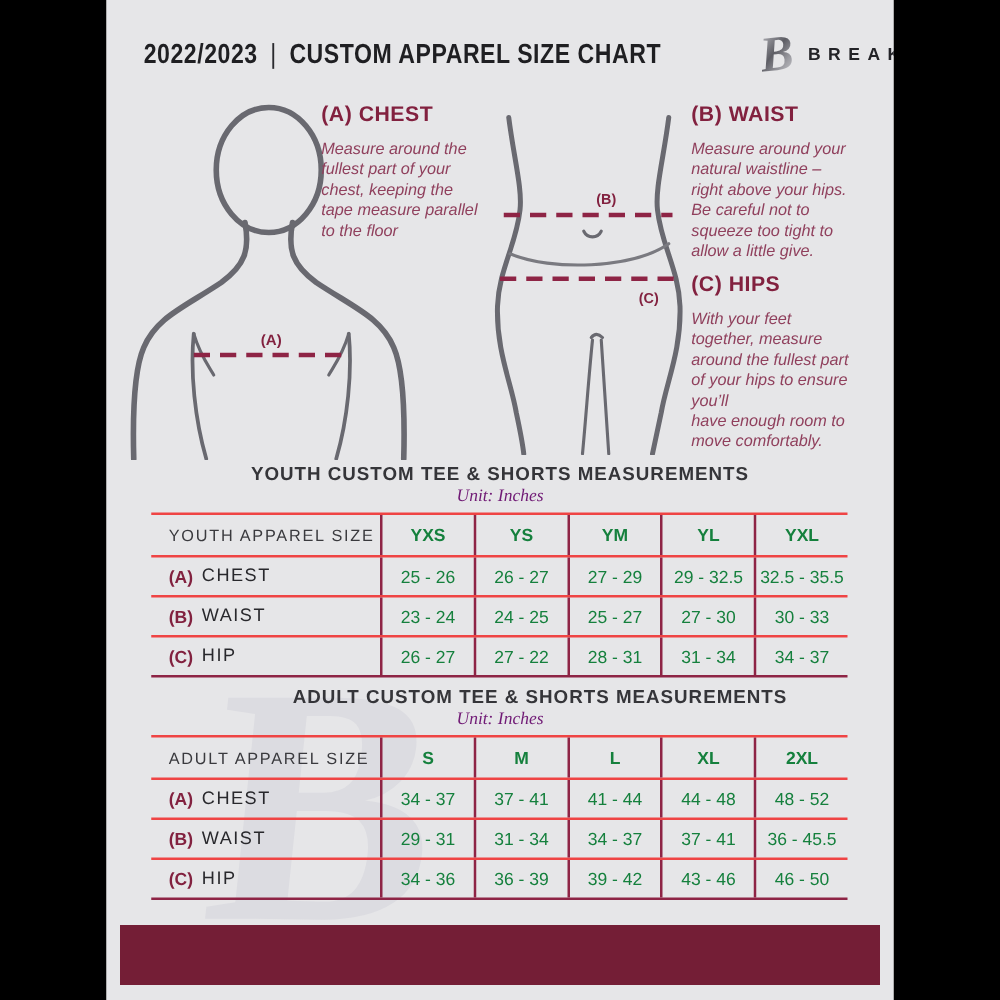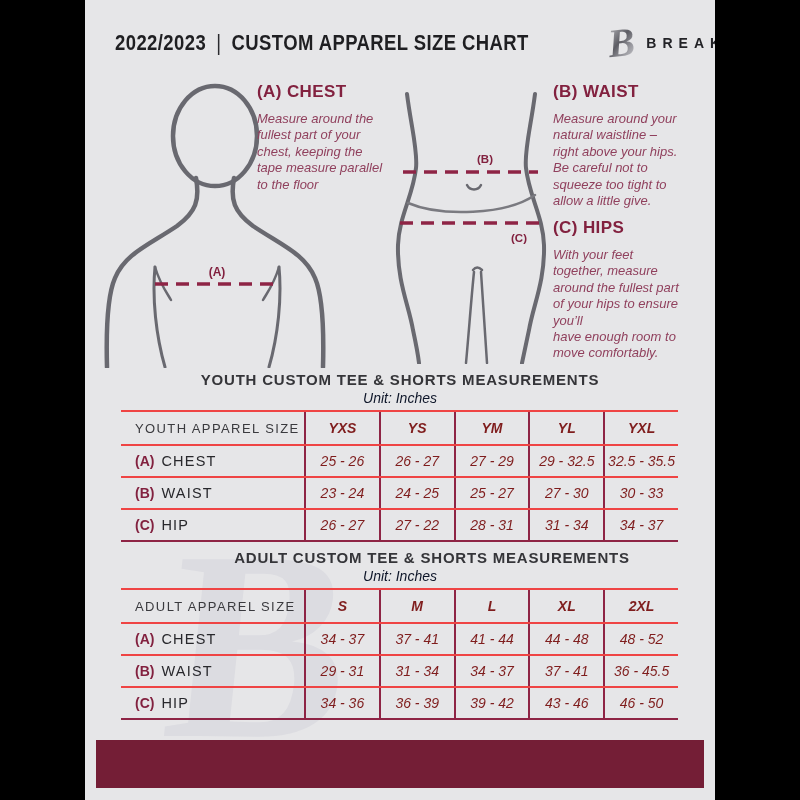--- a/index.html
+++ b/index.html
@@ -28,32 +28,32 @@
   
   .fig{position:absolute;z-index:1;}
   .guide-block{position:absolute;z-index:2;}
   .guide-h{font-weight:700;font-size:17px;letter-spacing:.4px;color:#82213f;}
   .guide-p{margin-top:9px;font-style:italic;font-size:13px;line-height:1.26;
     color:#90405d;white-space:pre-line;}
   
   .tbl-title{position:absolute;left:0;width:630px;text-align:center;z-index:2;
     font-weight:700;font-size:15px;letter-spacing:.8px;color:#353539;}
   .tbl-unit{position:absolute;left:0;width:630px;text-align:center;z-index:2;
-    font-style:italic;font-size:14px;color:#0f172a;}
+    font-style:italic;font-size:14px;color:#701a75;font-family:Liberation Serif, serif;}
   
   .size-table{position:absolute;left:36px;width:557px;z-index:2;
     border-bottom:2px solid #8e2445;}
   .t-row{display:flex;border-top:2px solid #ef4444;height:30px;}
   .t-row.t-head{height:32px;}
   .cell{display:flex;align-items:center;}
   .label-cell{width:183px;padding-left:14px;box-sizing:border-box;}
   .size-cell{flex:1;border-left:2px solid #8e2445;justify-content:center;text-align:center;}
   .t-head .label-cell{font-size:13px;letter-spacing:1.4px;color:#3a3a3e;}
   .t-head .size-cell{font-weight:700;font-size:15px;color:#222226;}
-  .t-row .size-cell{font-size:14px;color:#7f1d1d;font-style:italic;}
+  .t-row .size-cell{font-size:14px;color:#15803d;}
   .row-pfx{font-weight:700;color:#82213f;margin-right:7px;font-size:14px;}
   .row-lbl{font-size:14.5px;letter-spacing:1.2px;color:#28282c;}
   
   .watermark{position:absolute;left:84px;top:540px;z-index:0;
     font-family:"Liberation Serif",serif;font-weight:700;font-size:270px;line-height:.78;
     color:#dcdce1;transform:skewX(-6deg);user-select:none;}
   .footer-bar{position:absolute;left:11px;top:740px;width:608px;height:48px;
     background:#741e36;z-index:3;}
 </style>
 </head>

